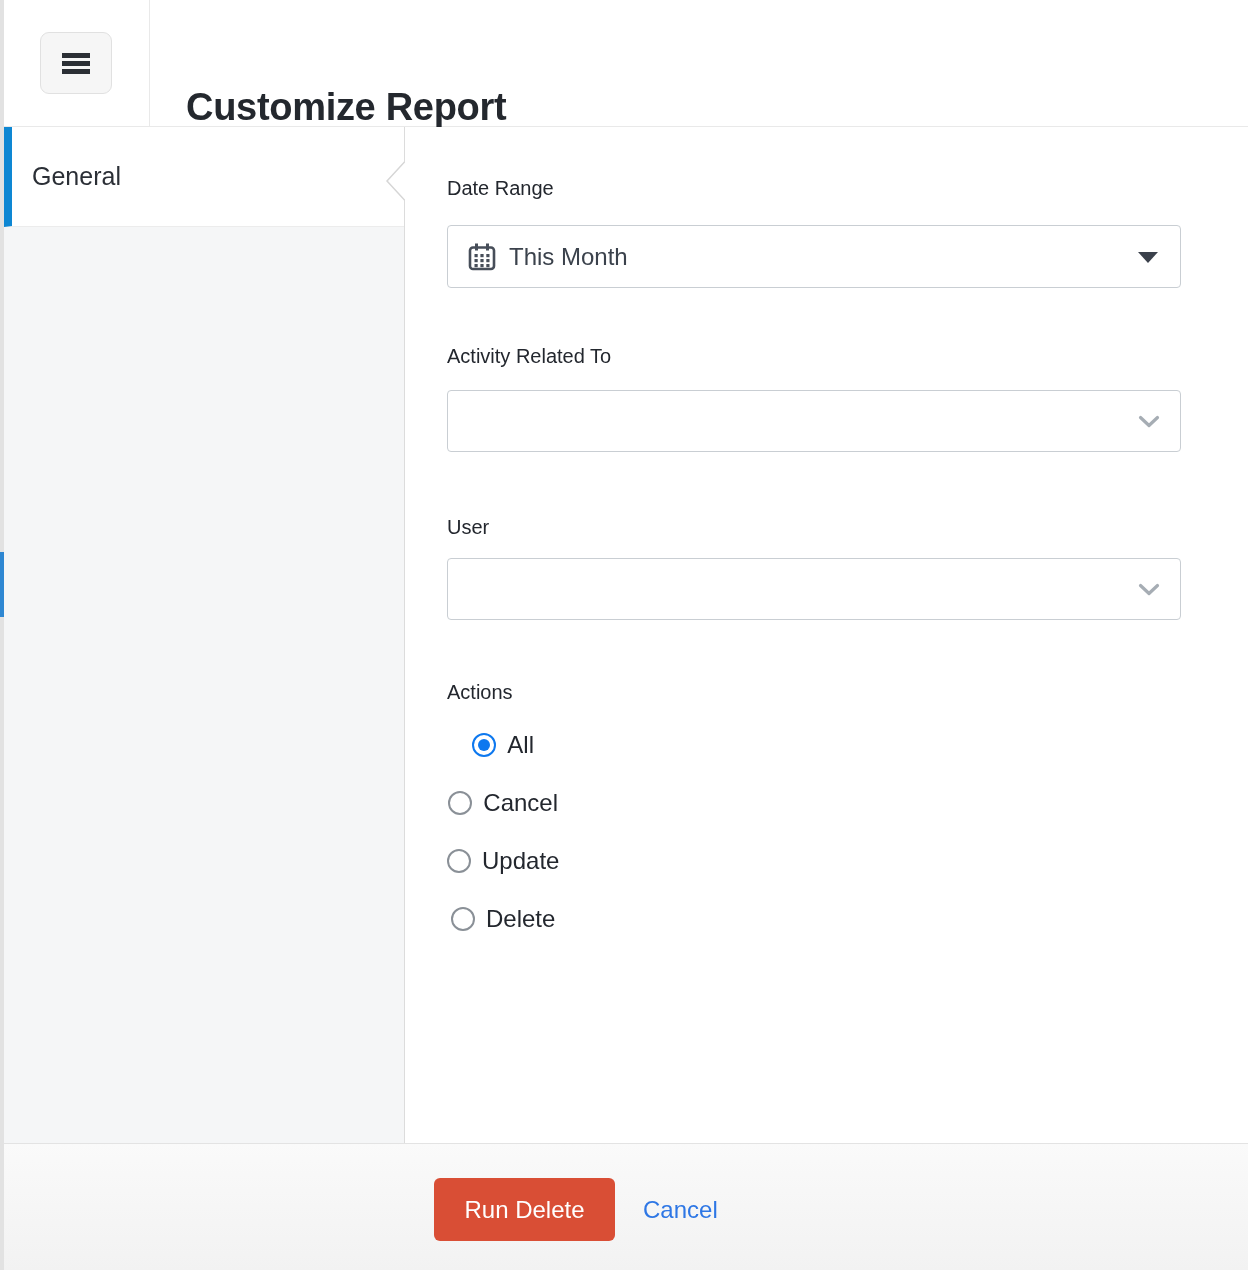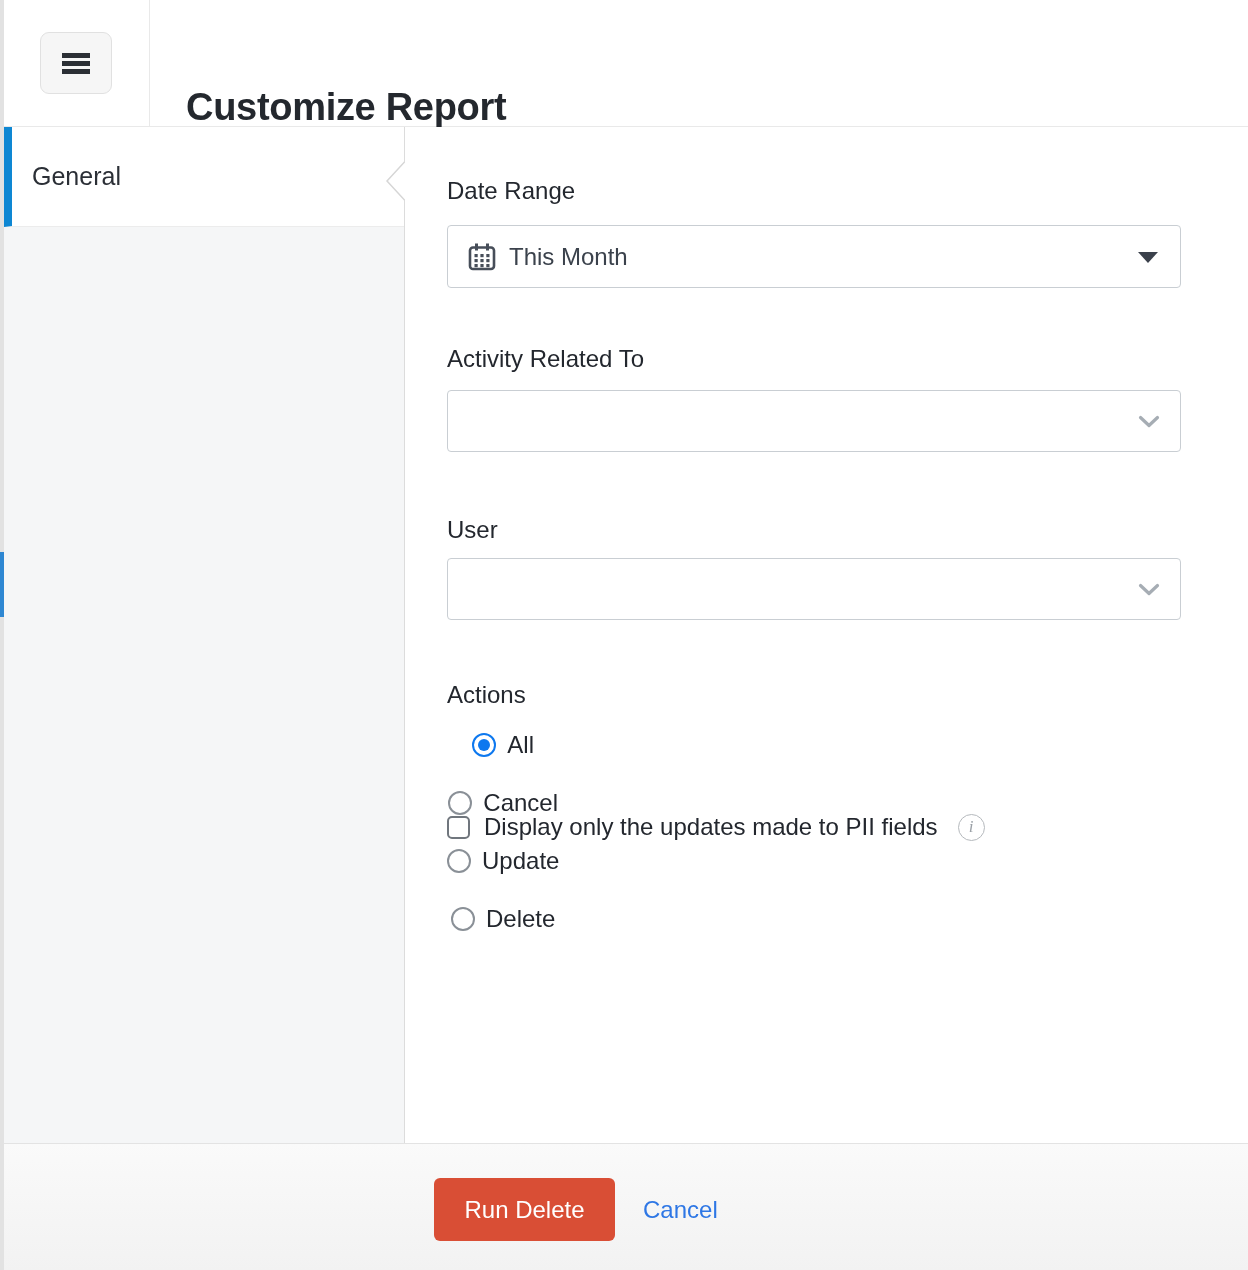--- a/index.html
+++ b/index.html
@@ -29,21 +29,21 @@
   .sidebar { position:absolute; left:4px; top:127px; width:401px; height:1016px;
              background:#f5f6f7; border-right:1px solid #dcdcdc; }
   .sidebar-item { height:100px; background:#ffffff; border-left:8px solid #0e87d3;
                   border-bottom:1px solid #ececec; display:flex; align-items:center;
                   padding-left:20px; cursor:pointer; }
   .sidebar-item .lbl { font-size:25px; color:#2b2f36; }
   .notch { position:absolute; top:34px; right:-1px; width:22px; height:40px; }
 
   
   .content { position:absolute; left:406px; top:127px; width:842px; height:1016px; background:#fff; }
-  .fld-label { position:absolute; left:41px; font-size:24px; color:#23272e; }
+  .fld-label { position:absolute; left:41px; font-size:20px; color:#23272e; }
   .select-box { position:absolute; left:41px; width:734px; background:#fff;
                 border:1px solid #c9ced3; border-radius:4px; display:flex;
                 align-items:center; padding:16px 20px; cursor:pointer; }
   .select-box.h63 { height:63px; }
   .select-box.h62 { height:62px; }
   .sel-value { font-size:24px; color:#3b424c; margin-left:13px; }
   .caret-down { position:absolute; right:22px; top:50%; margin-top:-5px;
                 width:0; height:0; border-left:10px solid transparent;
                 border-right:10px solid transparent; border-top:11px solid #3b414b; }
   .chev { position:absolute; right:20px; top:50%; margin-top:-6px; }
@@ -159,24 +159,19 @@
     <div class="radio-opt">
       <span class="radio-circ"></span>
       <span class="radio-lbl">Update</span>
     </div>
     <div class="radio-opt">
       <span class="radio-circ"></span>
       <span class="radio-lbl">Delete</span>
     </div>
   </div>
 
-  <div class="chk-row">
-    <span class="chk-box"></span>
-    <span class="chk-lbl">Display only the updates made to PII fields</span>
-    <span class="info-circ">i</span>
-  </div>
 
 </div>
 
 <div class="footer">
   <button class="run-btn">Run Delete</button>
   <a class="cancel-link">Cancel</a>
 </div>
 
 </body></html>

